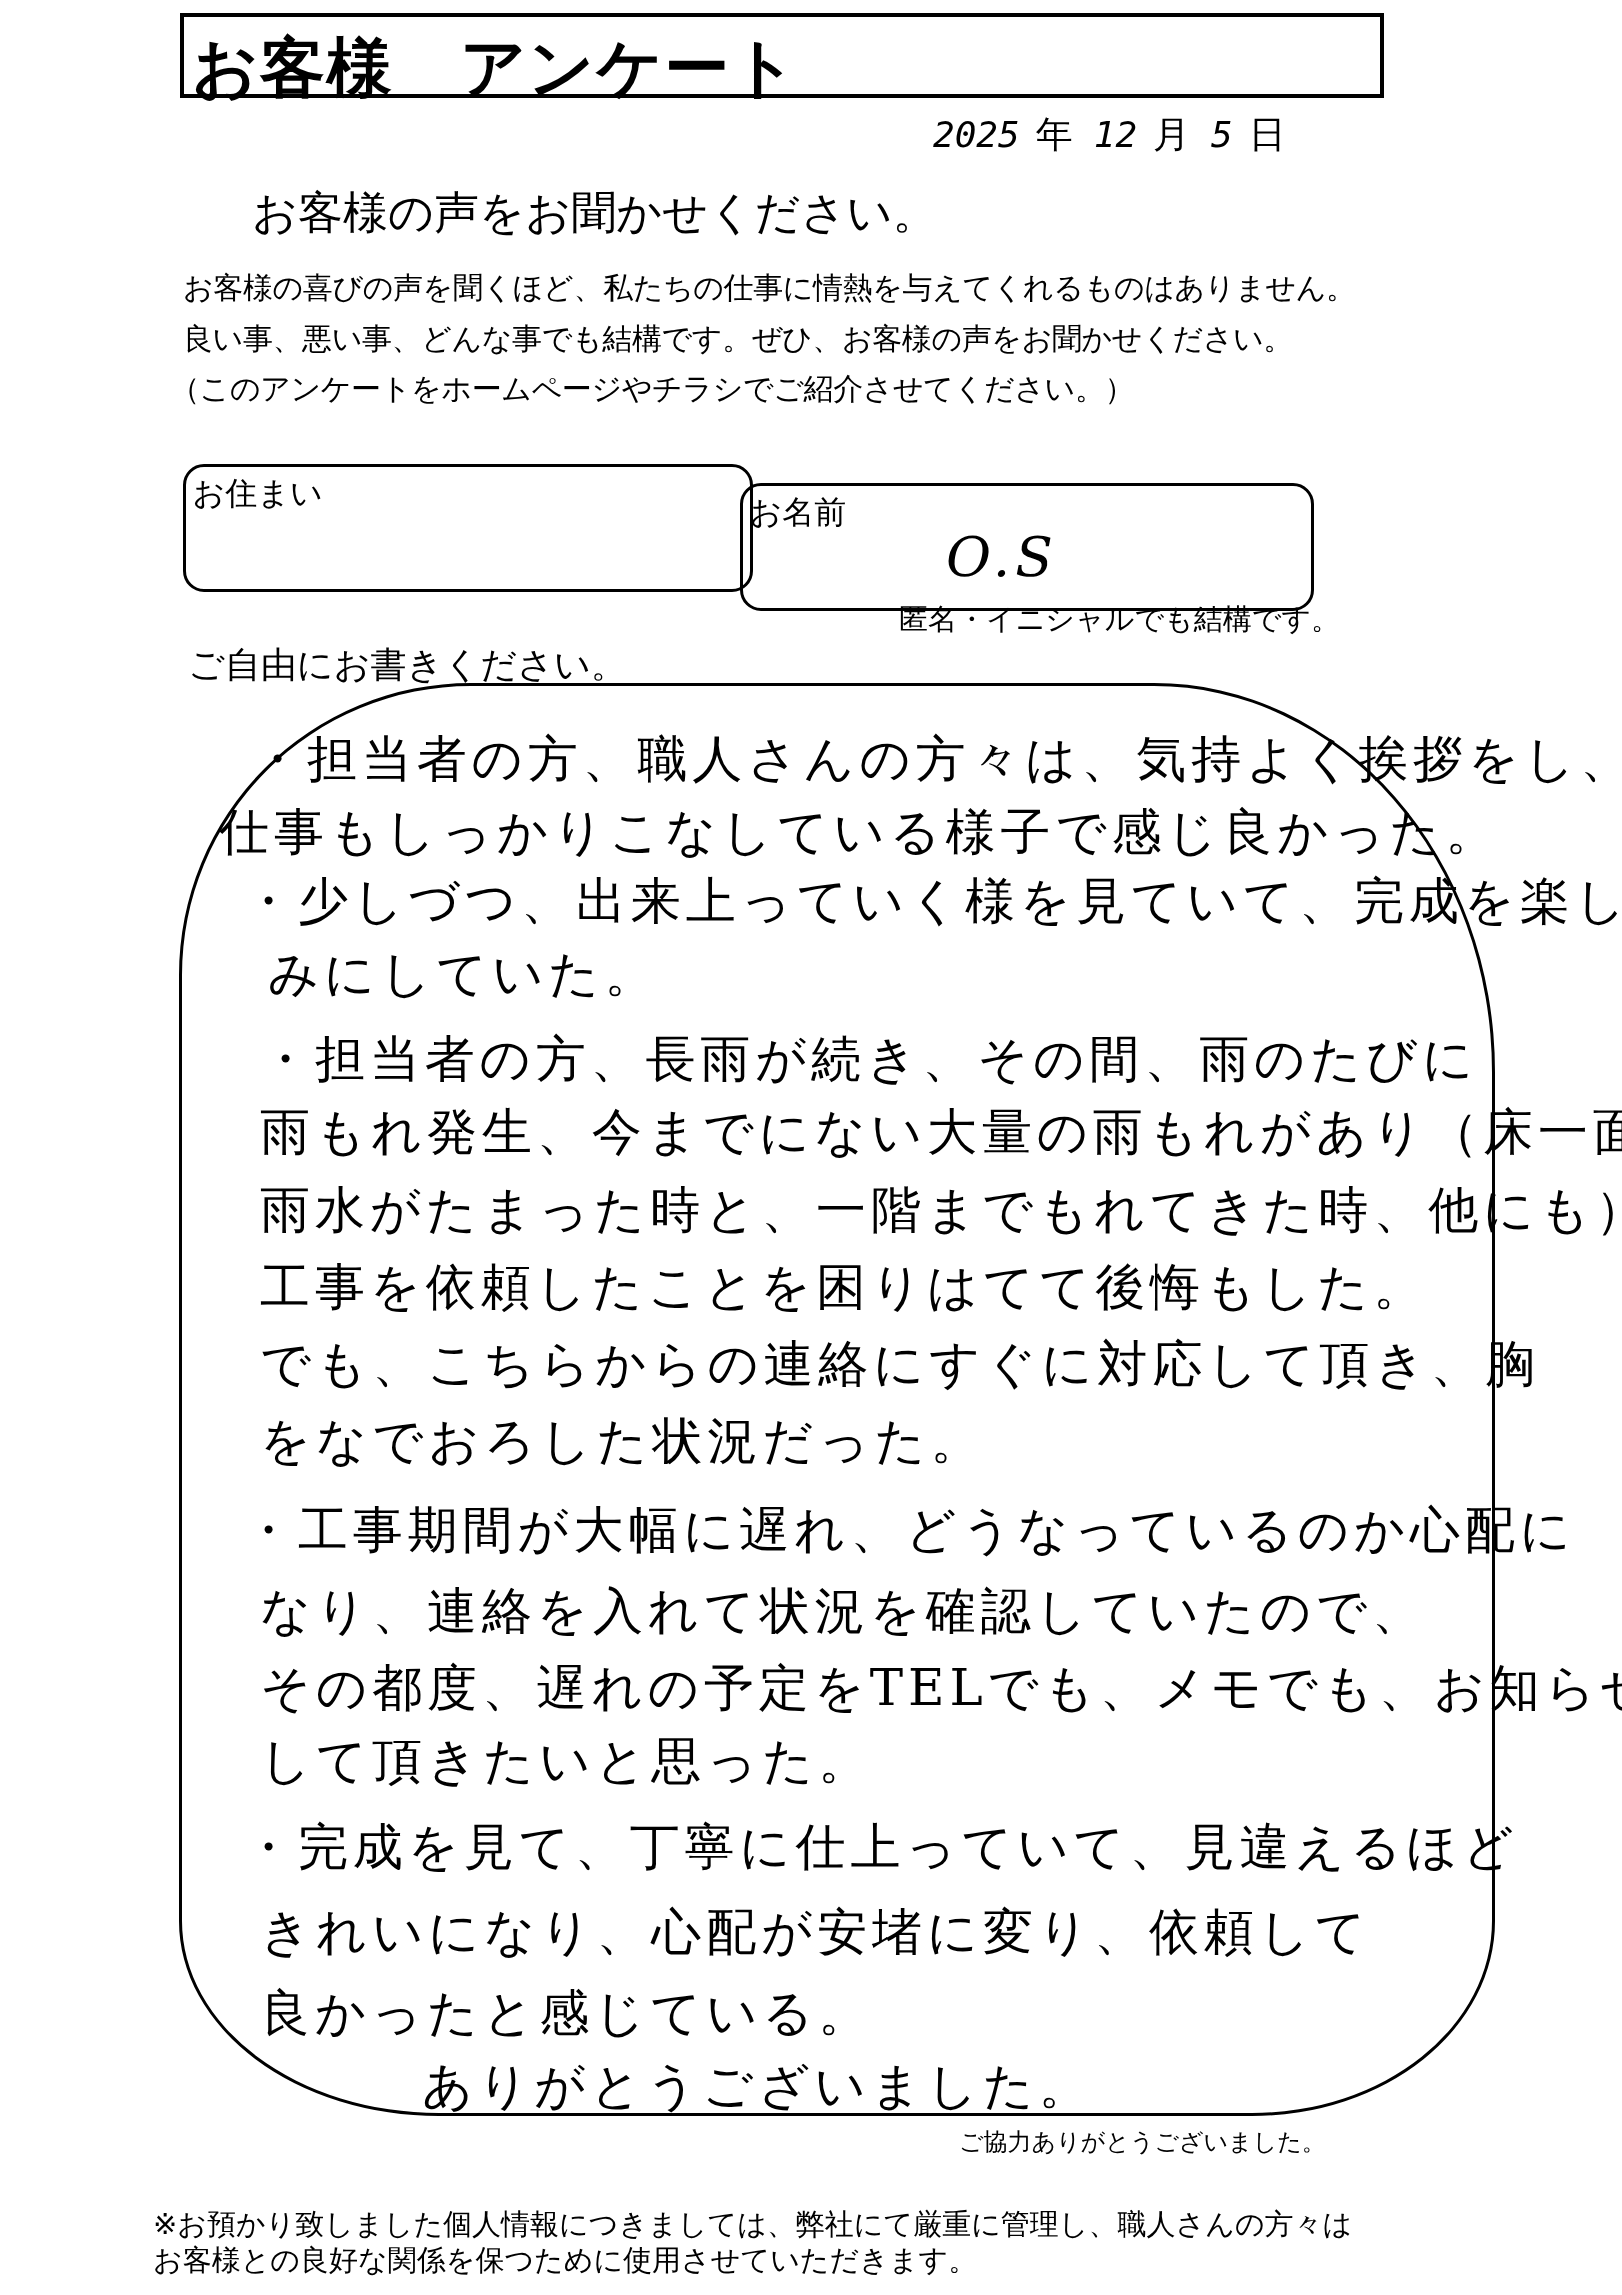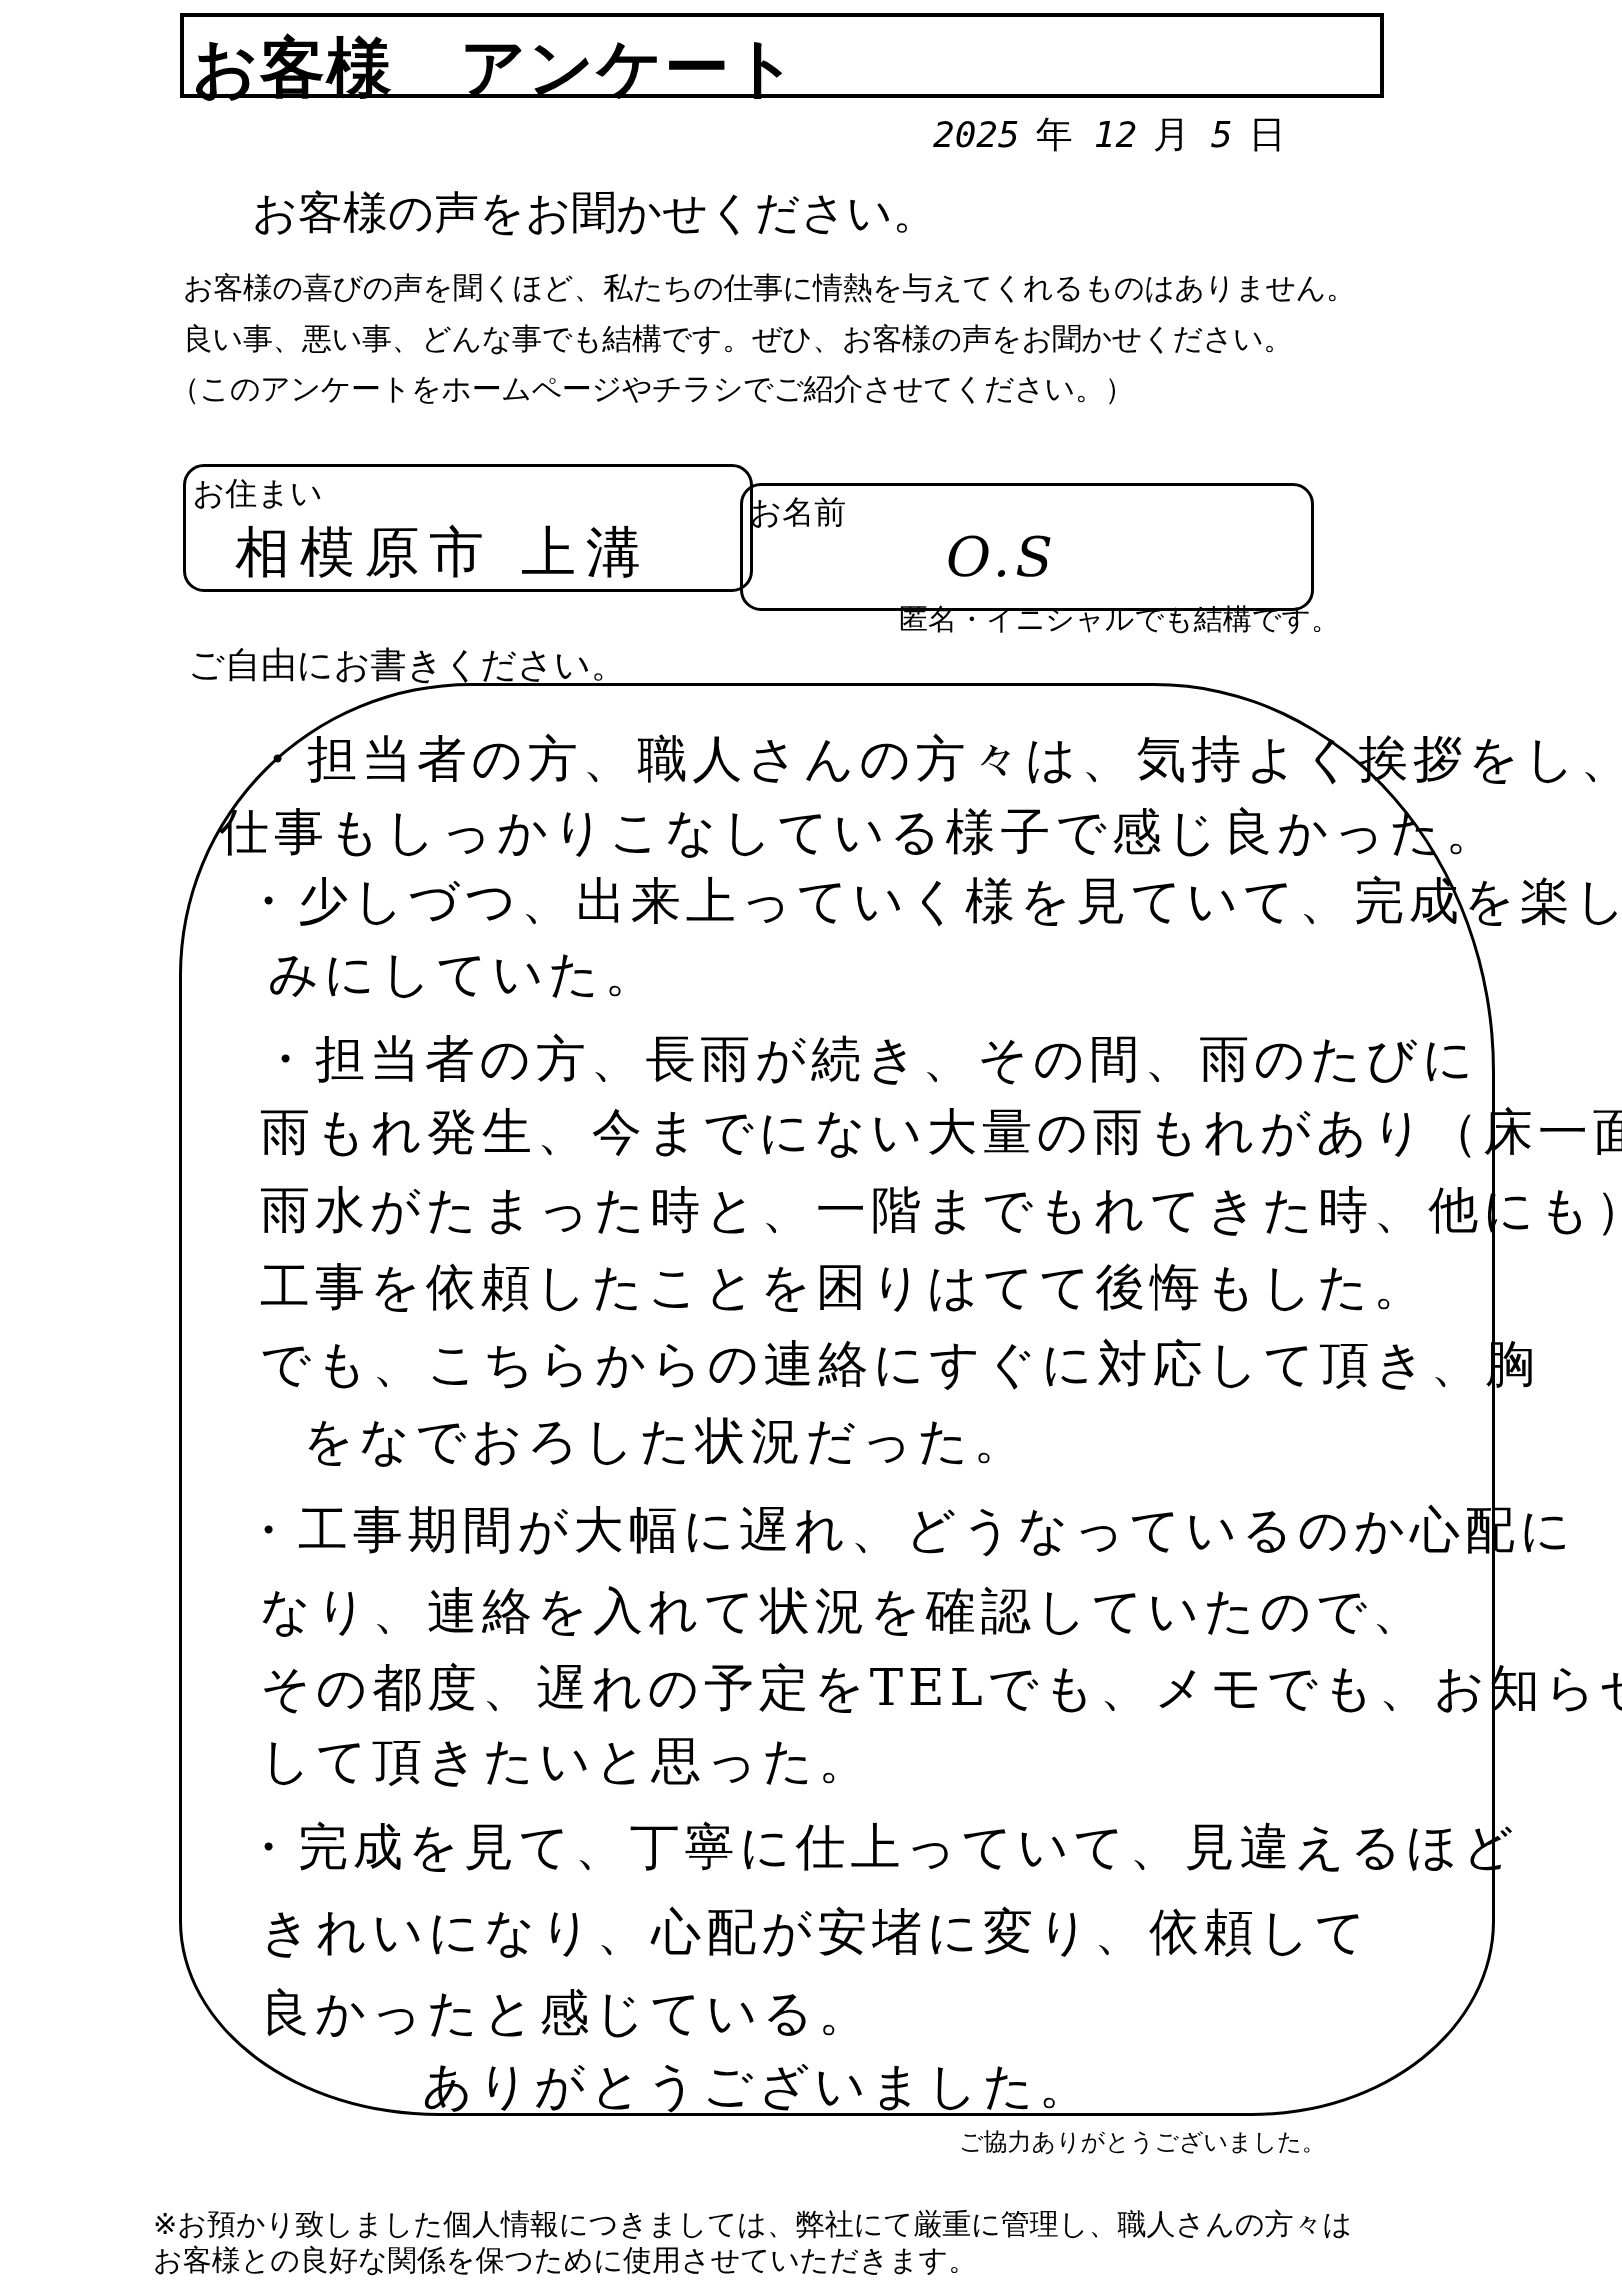--- a/index.html
+++ b/index.html
@@ -71,21 +71,20 @@
   <span class="hw">2025</span><span class="unit">年</span><span class="hw">12</span><span class="unit">月</span><span class="hw">5</span><span class="unit">日</span>
 </div>
 
 <div class="abs headline">お客様の声をお聞かせください。</div>
 <div class="abs intro l1">お客様の喜びの声を聞くほど、私たちの仕事に情熱を与えてくれるものはありません。</div>
 <div class="abs intro l2">良い事、悪い事、どんな事でも結構です。ぜひ、お客様の声をお聞かせください。</div>
 <div class="abs intro l3">（このアンケートをホームページやチラシでご紹介させてください。）</div>
 
 <div class="abs field-box addr-box">
   <span class="field-label">お住まい</span>
-  <span class="field-value">相模原市 上溝</span>
 </div>
 
 <div class="abs field-box name-box">
   <span class="field-label">お名前</span>
   <span class="field-value">O.S</span>
 </div>
 
 <div class="abs anon-note">匿名・イニシャルでも結構です。</div>
 <div class="abs free-label">ご自由にお書きください。</div>
 
@@ -93,21 +92,21 @@
 <div id="comment-lines">
     <div class="comment-line" style="left: 252px; top: 726px;">・担当者の方、職人さんの方々は、気持よく挨拶をし、</div>
     <div class="comment-line" style="left: 219px; top: 799px;">仕事もしっかりこなしている様子で感じ良かった。</div>
     <div class="comment-line" style="left: 243px; top: 868px;">・少しづつ、出来上っていく様を見ていて、完成を楽し</div>
     <div class="comment-line" style="left: 268px; top: 941px;">みにしていた。</div>
     <div class="comment-line" style="left: 260px; top: 1026px;">・担当者の方、長雨が続き、その間、雨のたびに</div>
     <div class="comment-line" style="left: 260px; top: 1099px;">雨もれ発生、今までにない大量の雨もれがあり（床一面に</div>
     <div class="comment-line" style="left: 260px; top: 1177px;">雨水がたまった時と、一階までもれてきた時、他にも）</div>
     <div class="comment-line" style="left: 260px; top: 1254px;">工事を依頼したことを困りはてて後悔もした。</div>
     <div class="comment-line" style="left: 260px; top: 1331px;">でも、こちらからの連絡にすぐに対応して頂き、胸</div>
-    <div class="comment-line" style="left: 260px; top: 1408px; margin-left: 43px;">をなでおろした状況だった。</div>
+    <div class="comment-line" style="left: 260px; top: 1408px;">をなでおろした状況だった。</div>
     <div class="comment-line" style="left: 243px; top: 1497px;">・工事期間が大幅に遅れ、どうなっているのか心配に</div>
     <div class="comment-line" style="left: 260px; top: 1578px;">なり、連絡を入れて状況を確認していたので、</div>
     <div class="comment-line" style="left: 260px; top: 1655px;">その都度、遅れの予定をTELでも、メモでも、お知らせ</div>
     <div class="comment-line" style="left: 260px; top: 1728px;">して頂きたいと思った。</div>
     <div class="comment-line" style="left: 243px; top: 1814px;">・完成を見て、丁寧に仕上っていて、見違えるほど</div>
     <div class="comment-line" style="left: 260px; top: 1899px;">きれいになり、心配が安堵に変り、依頼して</div>
     <div class="comment-line" style="left: 260px; top: 1980px;">良かったと感じている。</div>
     <div class="comment-line" style="left: 422px; top: 2053px;">ありがとうございました。</div>
   </div>
 

